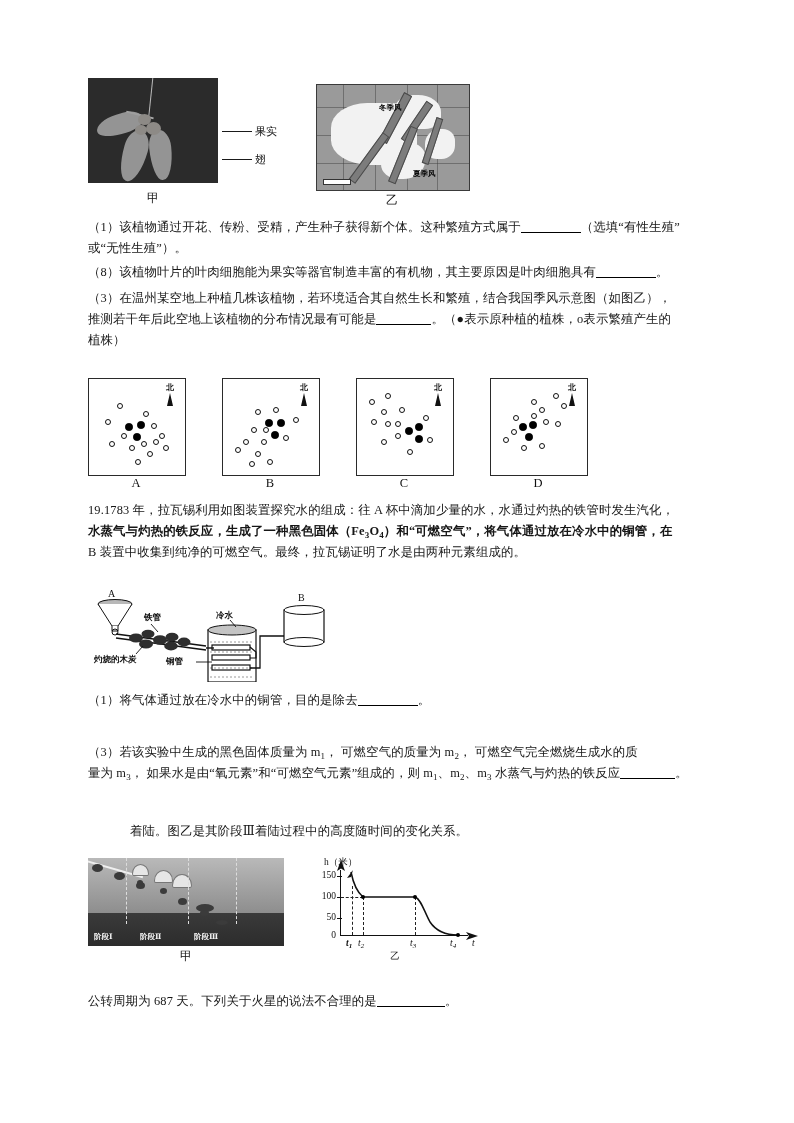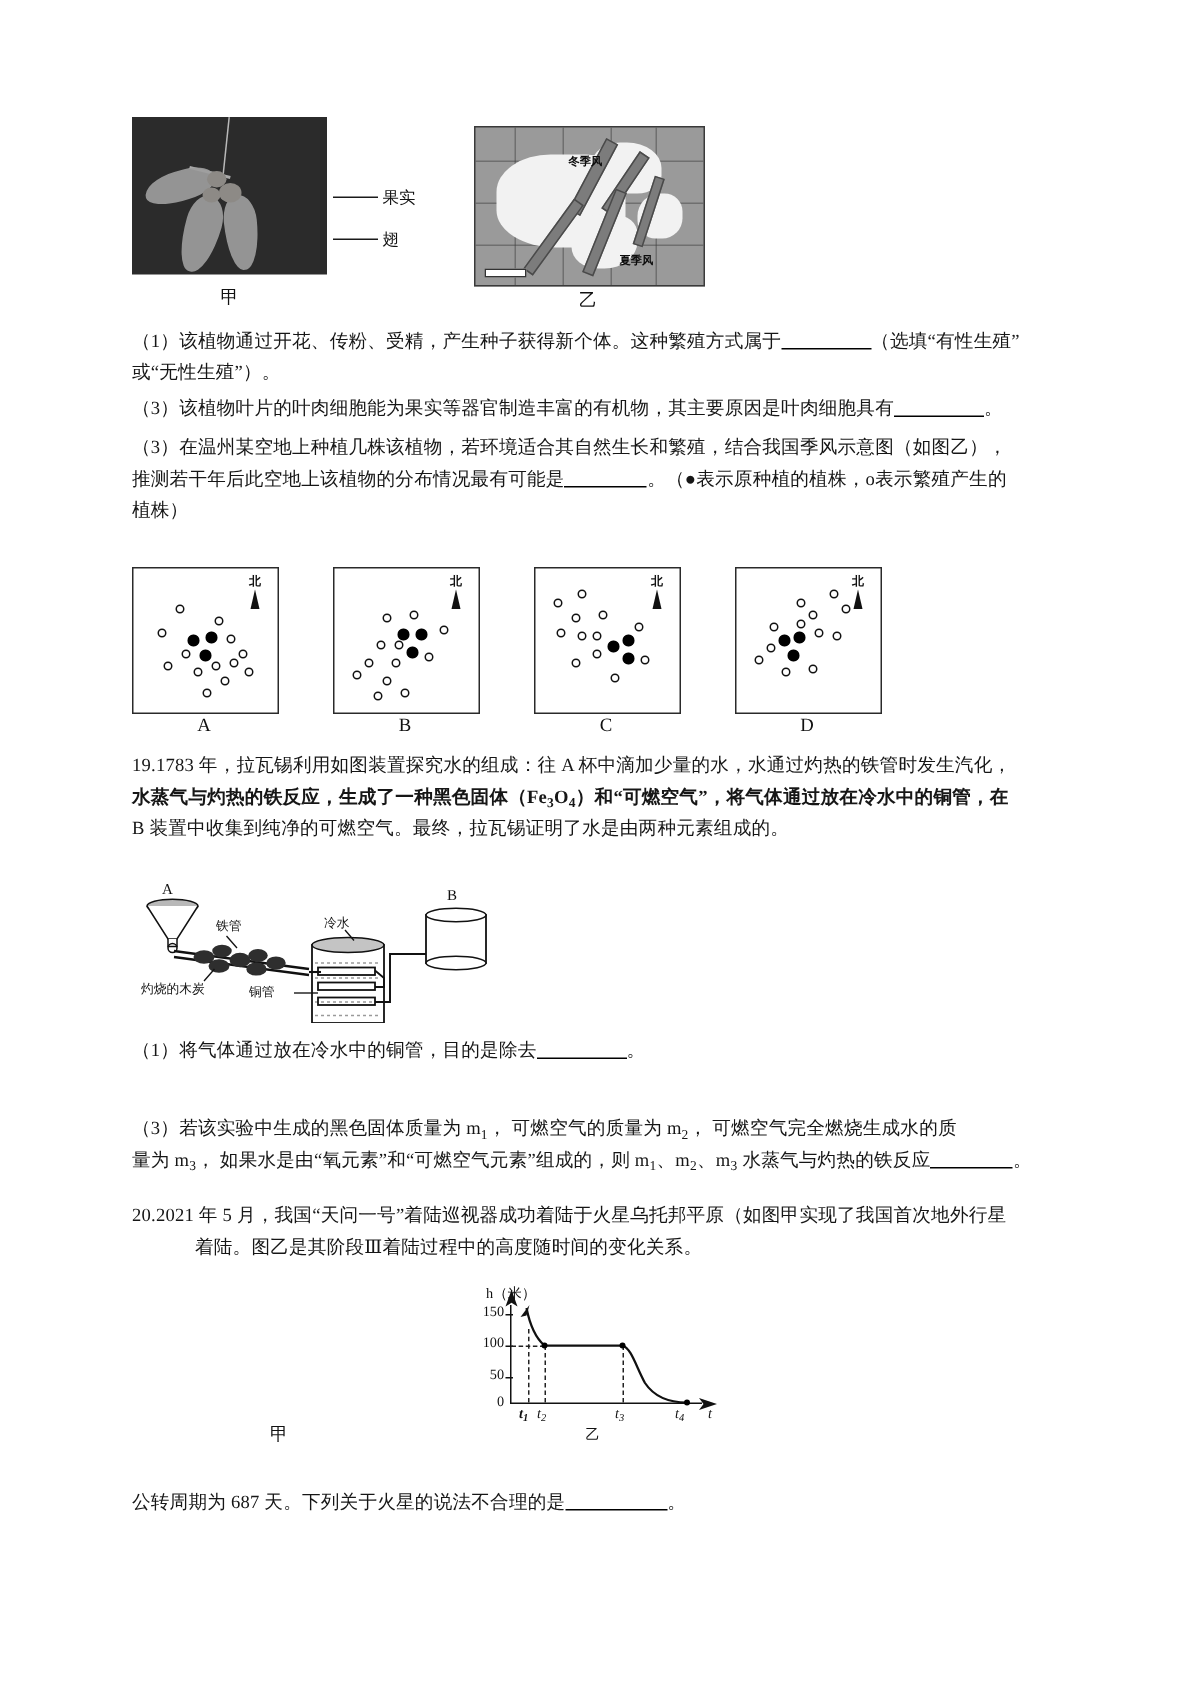--- a/index.html
+++ b/index.html
@@ -199,21 +199,21 @@
   }
   
   .fig-app {
     position: absolute;
     left: 88px; top: 582px;
     width: 260px; height: 100px;
   }
   .app-lbl {
     position: absolute;
     font-size: 8.5px;
-    font-weight: 400;
+    font-weight: 700;
     color: #111;
     white-space: nowrap;
   }
   .app-lbl.serif { font-size: 10px; font-weight: 400; font-family: "Liberation Serif", serif; }
   
   .fig-mars {
     position: absolute;
     left: 88px; top: 858px;
     width: 196px; height: 88px;
     background: linear-gradient(#b9b9b9, #8e8e8e 62%, #3a3a3a 63%, #2c2c2c);
@@ -344,21 +344,21 @@
   </div>
   <div class="fig-caption" style="left:316px; top:192px; width:152px;">乙</div>
 
   <div class="para" style="left:88px; top:217px; width:622px;">
     <span>（1）该植物通过开花、传粉、受精，产生种子获得新个体。这种繁殖方式属于</span><span class="blank b60"></span><span>（选填“有性生殖”</span>
   </div>
   <div class="para" style="left:88px; top:238px; width:622px;">
     <span>或“无性生殖”）。</span>
   </div>
   <div class="para" style="left:88px; top:262px; width:622px;">
-    <span>（3）该植物叶片的叶肉细胞能为果实等器官制造丰富的有机物，其主要原因是叶肉细胞具有</span><span class="blank b60"></span><span>。</span>
+    <span>（8）该植物叶片的叶肉细胞能为果实等器官制造丰富的有机物，其主要原因是叶肉细胞具有</span><span class="blank b60"></span><span>。</span>
   </div>
   <div class="para" style="left:88px; top:288px; width:624px;">
     <span>（3）在温州某空地上种植几株该植物，若环境适合其自然生长和繁殖，结合我国季风示意图（如图乙），</span>
   </div>
   <div class="para" style="left:88px; top:309px; width:624px;">
     <span>推测若干年后此空地上该植物的分布情况最有可能是</span><span class="blank b55"></span><span>。（●表示原种植的植株，o表示繁殖产生的</span>
   </div>
   <div class="para" style="left:88px; top:330px; width:624px;">
     <span>植株）</span>
   </div>
@@ -519,27 +519,45 @@
   <div class="para" style="left:88px; top:690px; width:628px;">
     <span>（1）将气体通过放在冷水中的铜管，目的是除去</span><span class="blank b60"></span><span>。</span>
   </div>
   <div class="para" style="left:88px; top:742px; width:628px;">
     <span>（3）若该实验中生成的黑色固体质量为 m</span><span class="sub">1</span><span>，  可燃空气的质量为 m</span><span class="sub">2</span><span>，  可燃空气完全燃烧生成水的质</span>
   </div>
   <div class="para" style="left:88px; top:763px; width:628px;">
     <span>量为 m</span><span class="sub">3</span><span>，  如果水是由“氧元素”和“可燃空气元素”组成的，则 m</span><span class="sub">1</span><span>、m</span><span class="sub">2</span><span>、m</span><span class="sub">3</span><span> 水蒸气与灼热的铁反应</span><span class="blank b55"></span><span>。</span>
   </div>
 
-  <div class="para" style="left:88px; top:800px; width:628px;">
-    <span>20.2021 年 5 月，我国“天问一号”着陆巡视器成功着陆于火星乌托邦平原（如图甲实现了我国首次地外行星</span>
-  </div>
   <div class="para" style="left:88px; top:821px; width:628px;margin-left:42px;">
     <span>着陆。图乙是其阶段Ⅲ着陆过程中的高度随时间的变化关系。</span>
   </div>
 
+  <div class="fig-mars">
+    <div class="mars-trail" style="left:-4px; top:10px; width:60px; transform:rotate(16deg);"></div>
+    <div class="mars-capsule" style="left:4px; top:6px; width:11px; height:8px;"></div>
+    <div class="mars-capsule" style="left:26px; top:14px; width:11px; height:8px;"></div>
+    <div class="mars-capsule" style="left:48px; top:24px; width:9px; height:7px;"></div>
+    <div class="mars-chute" style="left:44px; top:6px; width:15px; height:10px;"></div>
+    <div class="mars-capsule" style="left:49px; top:22px; width:6px; height:5px;"></div>
+    <div class="mars-chute" style="left:66px; top:12px; width:17px; height:11px;"></div>
+    <div class="mars-capsule" style="left:72px; top:30px; width:7px; height:6px;"></div>
+    <div class="mars-chute" style="left:84px; top:16px; width:18px; height:12px;"></div>
+    <div class="mars-capsule" style="left:90px; top:40px; width:9px; height:7px;"></div>
+    <div class="mars-capsule" style="left:108px; top:46px; width:18px; height:8px;"></div>
+    <div class="mars-capsule" style="left:112px; top:52px; width:9px; height:6px;"></div>
+    <div class="mars-capsule" style="left:128px; top:62px; width:12px; height:5px;"></div>
+    <div class="mars-divider" style="left:38px; top:0; height:66px;"></div>
+    <div class="mars-divider" style="left:100px; top:0; height:66px;"></div>
+    <div class="mars-divider" style="left:148px; top:0; height:66px;"></div>
+    <div class="mars-stage" style="left:6px;">阶段Ⅰ</div>
+    <div class="mars-stage" style="left:52px;">阶段Ⅱ</div>
+    <div class="mars-stage" style="left:106px;">阶段Ⅲ</div>
+  </div>
   <div class="fig-caption" style="left:88px; top:948px; width:196px;">甲</div>
 
   <div class="fig-chart">
 
     <div class="chart-title" style="left:24px; top:0;">h（米）</div>
 
     <div class="chart-axis" style="left:40px; top:14px; width:1.4px; height:66px;"></div>
     <svg style="position:absolute; left:34px; top:4px;" width="14" height="14" viewBox="0 0 14 14">
       <path d="M7 0 L11 11 L7 8.5 L3 11 Z" fill="#111"></path>
     </svg>

